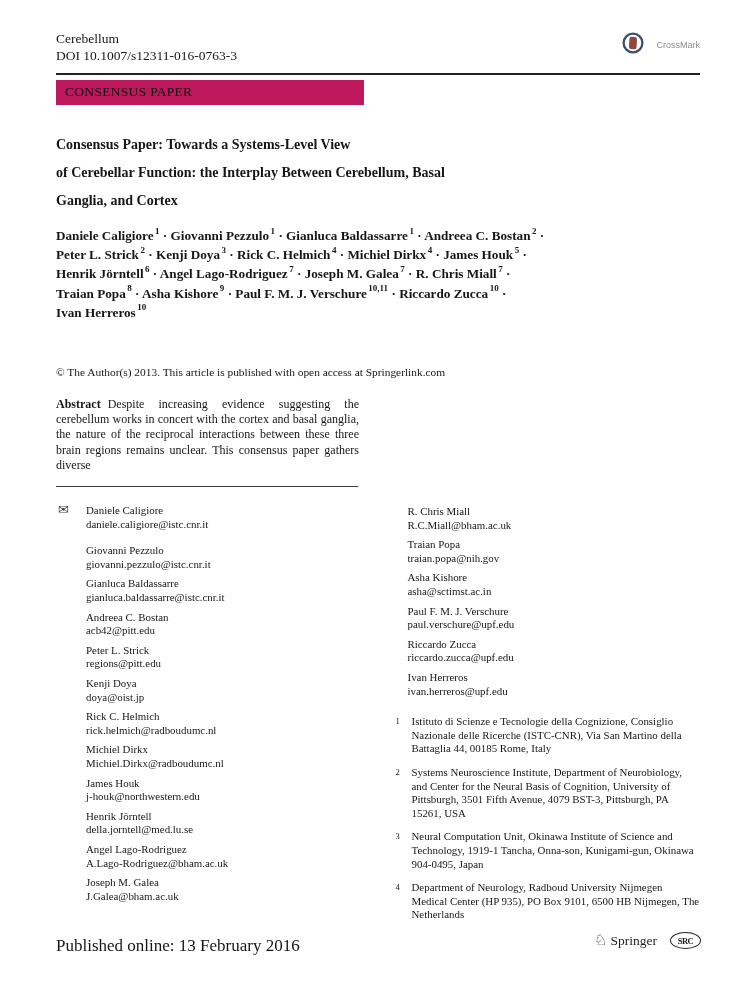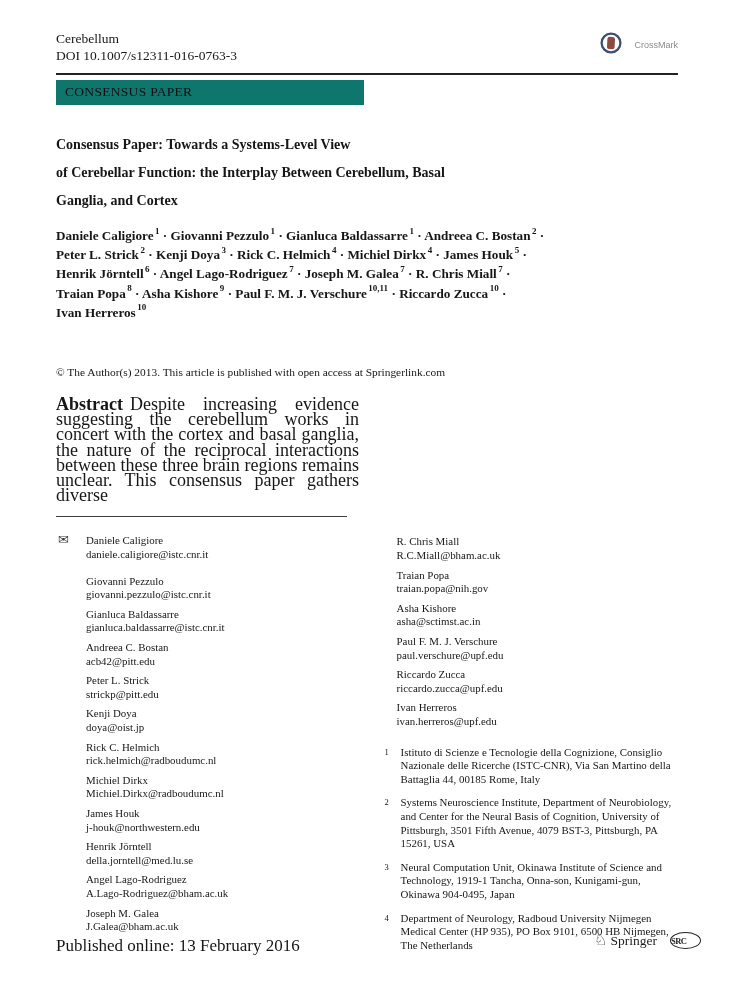--- a/index.html
+++ b/index.html
@@ -1,20 +1,20 @@
 <!DOCTYPE html>
 <html><head>
 <meta charset="utf-8">
 <style>
   html,body{margin:0;padding:0;}
   body{
     width:753px;height:1000px;background:#ffffff;color:#161616;
     font-family:"Liberation Serif",serif;position:relative;overflow:hidden;
   }
-  .page{position:relative;box-sizing:border-box;height:100%;padding:30px 75px 0 56px;}
+  .page{position:relative;box-sizing:border-box;height:100%;padding:30px 53px 0 56px;}
 
   
   .hdr{display:flex;justify-content:space-between;align-items:flex-start;}
   .journal-line{font-size:13.5px;line-height:17px;}
   .doi-line{font-size:13.5px;line-height:17px;}
   .crossmark{display:flex;align-items:center;gap:12px;margin-top:2px;}
   .cm-text{font-size:9px;color:#8b8b8b;font-family:"Liberation Sans",sans-serif;}
 
   .rule-top{border:none;border-top:2.4px solid #222;margin:9px 0 0 0;}
   .banner{
@@ -24,21 +24,21 @@
 
   
   .title{margin-top:26px;font-size:14px;font-weight:bold;line-height:28px;}
   .authors{margin-top:11px;font-size:13.2px;font-weight:bold;line-height:19.2px;max-width:560px;}
   .authors sup{font-size:9px;line-height:0;position:relative;top:-1px;margin-left:1.5px;}
   .sep{font-weight:bold;}
 
   .copyright{margin-top:44px;font-size:11.4px;}
 
   
-  .abstract{margin-top:19px;display:flex;gap:46px;text-align:justify;font-size:18px;line-height:15.2px;}
+  .abstract{margin-top:19px;display:flex;gap:46px;text-align:justify;font-size:12px;line-height:15.2px;}
   .abstract .col{width:303px;}
   .ab-label{font-weight:bold;margin-right:7px;}
 
   
   .lower{display:flex;gap:38px;margin-top:13px;}
   .col-left{width:303px;}
   .col-right{width:306px;padding-top:19px;}
   .contact-rule{border:none;border-top:1.8px solid #3c3c3c;margin:0 0 17px 0;}
 
   .contact-entry{position:relative;padding-left:30px;font-size:10.9px;line-height:13.6px;margin-bottom:6px;}
@@ -52,21 +52,21 @@
   .af-num{font-size:8.5px;width:16px;flex:none;padding-top:0;}
   .af-text{flex:1;}
 
   
   .footer-published{position:absolute;left:56px;bottom:44px;font-size:17px;}
   .footer-logos{position:absolute;right:52px;bottom:51px;display:flex;align-items:center;gap:13px;}
   .springer{display:flex;align-items:center;gap:3px;font-size:13.5px;color:#1d1d1d;}
   .knight{font-size:15px;line-height:1;}
   .src-logo{
     border:1.4px solid #222;border-radius:50%;width:29px;height:15px;
-    display:flex;align-items:center;
+    display:flex;align-items:center;justify-content:center;
     font-size:8.5px;font-weight:bold;letter-spacing:-0.5px;color:#1d1d1d;
   }
 </style>
 </head>
 <body>
 
 <div class="page">
 
   <div class="hdr">
     <div>
@@ -79,21 +79,21 @@
           <circle cx="11" cy="11" r="9.4" fill="#ffffff" stroke="#3d4e70" stroke-width="2.3"></circle>
           <rect x="7.2" y="4.8" width="7.6" height="12.4" rx="2.2" fill="#8e4a3e" transform="rotate(3 11 11)"></rect>
         </svg>
       </span>
       <span class="cm-text">CrossMark</span>
     </div>
   </div>
 
   <hr class="rule-top">
 
-  <div class="banner" style="background: #0f766e;">CONSENSUS PAPER</div>
+  <div class="banner" style="background: #be185d;">CONSENSUS PAPER</div>
 
   <div class="title">
       <div>Consensus Paper: Towards a Systems-Level View</div>
       <div>of Cerebellar Function: the Interplay Between Cerebellum, Basal</div>
       <div>Ganglia, and Cortex</div>
     </div>
 
   <div class="authors"><span>Daniele Caligiore<sup>1</sup></span><span class="sep"> · </span><span>Giovanni Pezzulo<sup>1</sup></span><span class="sep"> · </span><span>Gianluca Baldassarre<sup>1</sup></span><span class="sep"> · </span><span>Andreea C. Bostan<sup>2</sup></span><span class="sep"> · </span><br><span>Peter L. Strick<sup>2</sup></span><span class="sep"> · </span><span>Kenji Doya<sup>3</sup></span><span class="sep"> · </span><span>Rick C. Helmich<sup>4</sup></span><span class="sep"> · </span><span>Michiel Dirkx<sup>4</sup></span><span class="sep"> · </span><span>James Houk<sup>5</sup></span><span class="sep"> · </span><br><span>Henrik Jörntell<sup>6</sup></span><span class="sep"> · </span><span>Angel Lago-Rodriguez<sup>7</sup></span><span class="sep"> · </span><span>Joseph M. Galea<sup>7</sup></span><span class="sep"> · </span><span>R. Chris Miall<sup>7</sup></span><span class="sep"> · </span><br><span>Traian Popa<sup>8</sup></span><span class="sep"> · </span><span>Asha Kishore<sup>9</sup></span><span class="sep"> · </span><span>Paul F. M. J. Verschure<sup>10,11</sup></span><span class="sep"> · </span><span>Riccardo Zucca<sup>10</sup></span><span class="sep"> · </span><br><span>Ivan Herreros<sup>10</sup></span></div>
 
   <div class="copyright">© The Author(s) 2013. This article is published with open access at Springerlink.com</div>
@@ -120,21 +120,21 @@
           <div class="contact-entry">
             <div class="c-name">Gianluca Baldassarre</div>
             <div class="c-email">gianluca.baldassarre@istc.cnr.it</div>
           </div>
           <div class="contact-entry">
             <div class="c-name">Andreea C. Bostan</div>
             <div class="c-email">acb42@pitt.edu</div>
           </div>
           <div class="contact-entry">
             <div class="c-name">Peter L. Strick</div>
-            <div class="c-email">strickp@pitt.edu</div>
+            <div class="c-email">regions@pitt.edu</div>
           </div>
           <div class="contact-entry">
             <div class="c-name">Kenji Doya</div>
             <div class="c-email">doya@oist.jp</div>
           </div>
           <div class="contact-entry">
             <div class="c-name">Rick C. Helmich</div>
             <div class="c-email">rick.helmich@radboudumc.nl</div>
           </div>
           <div class="contact-entry">

